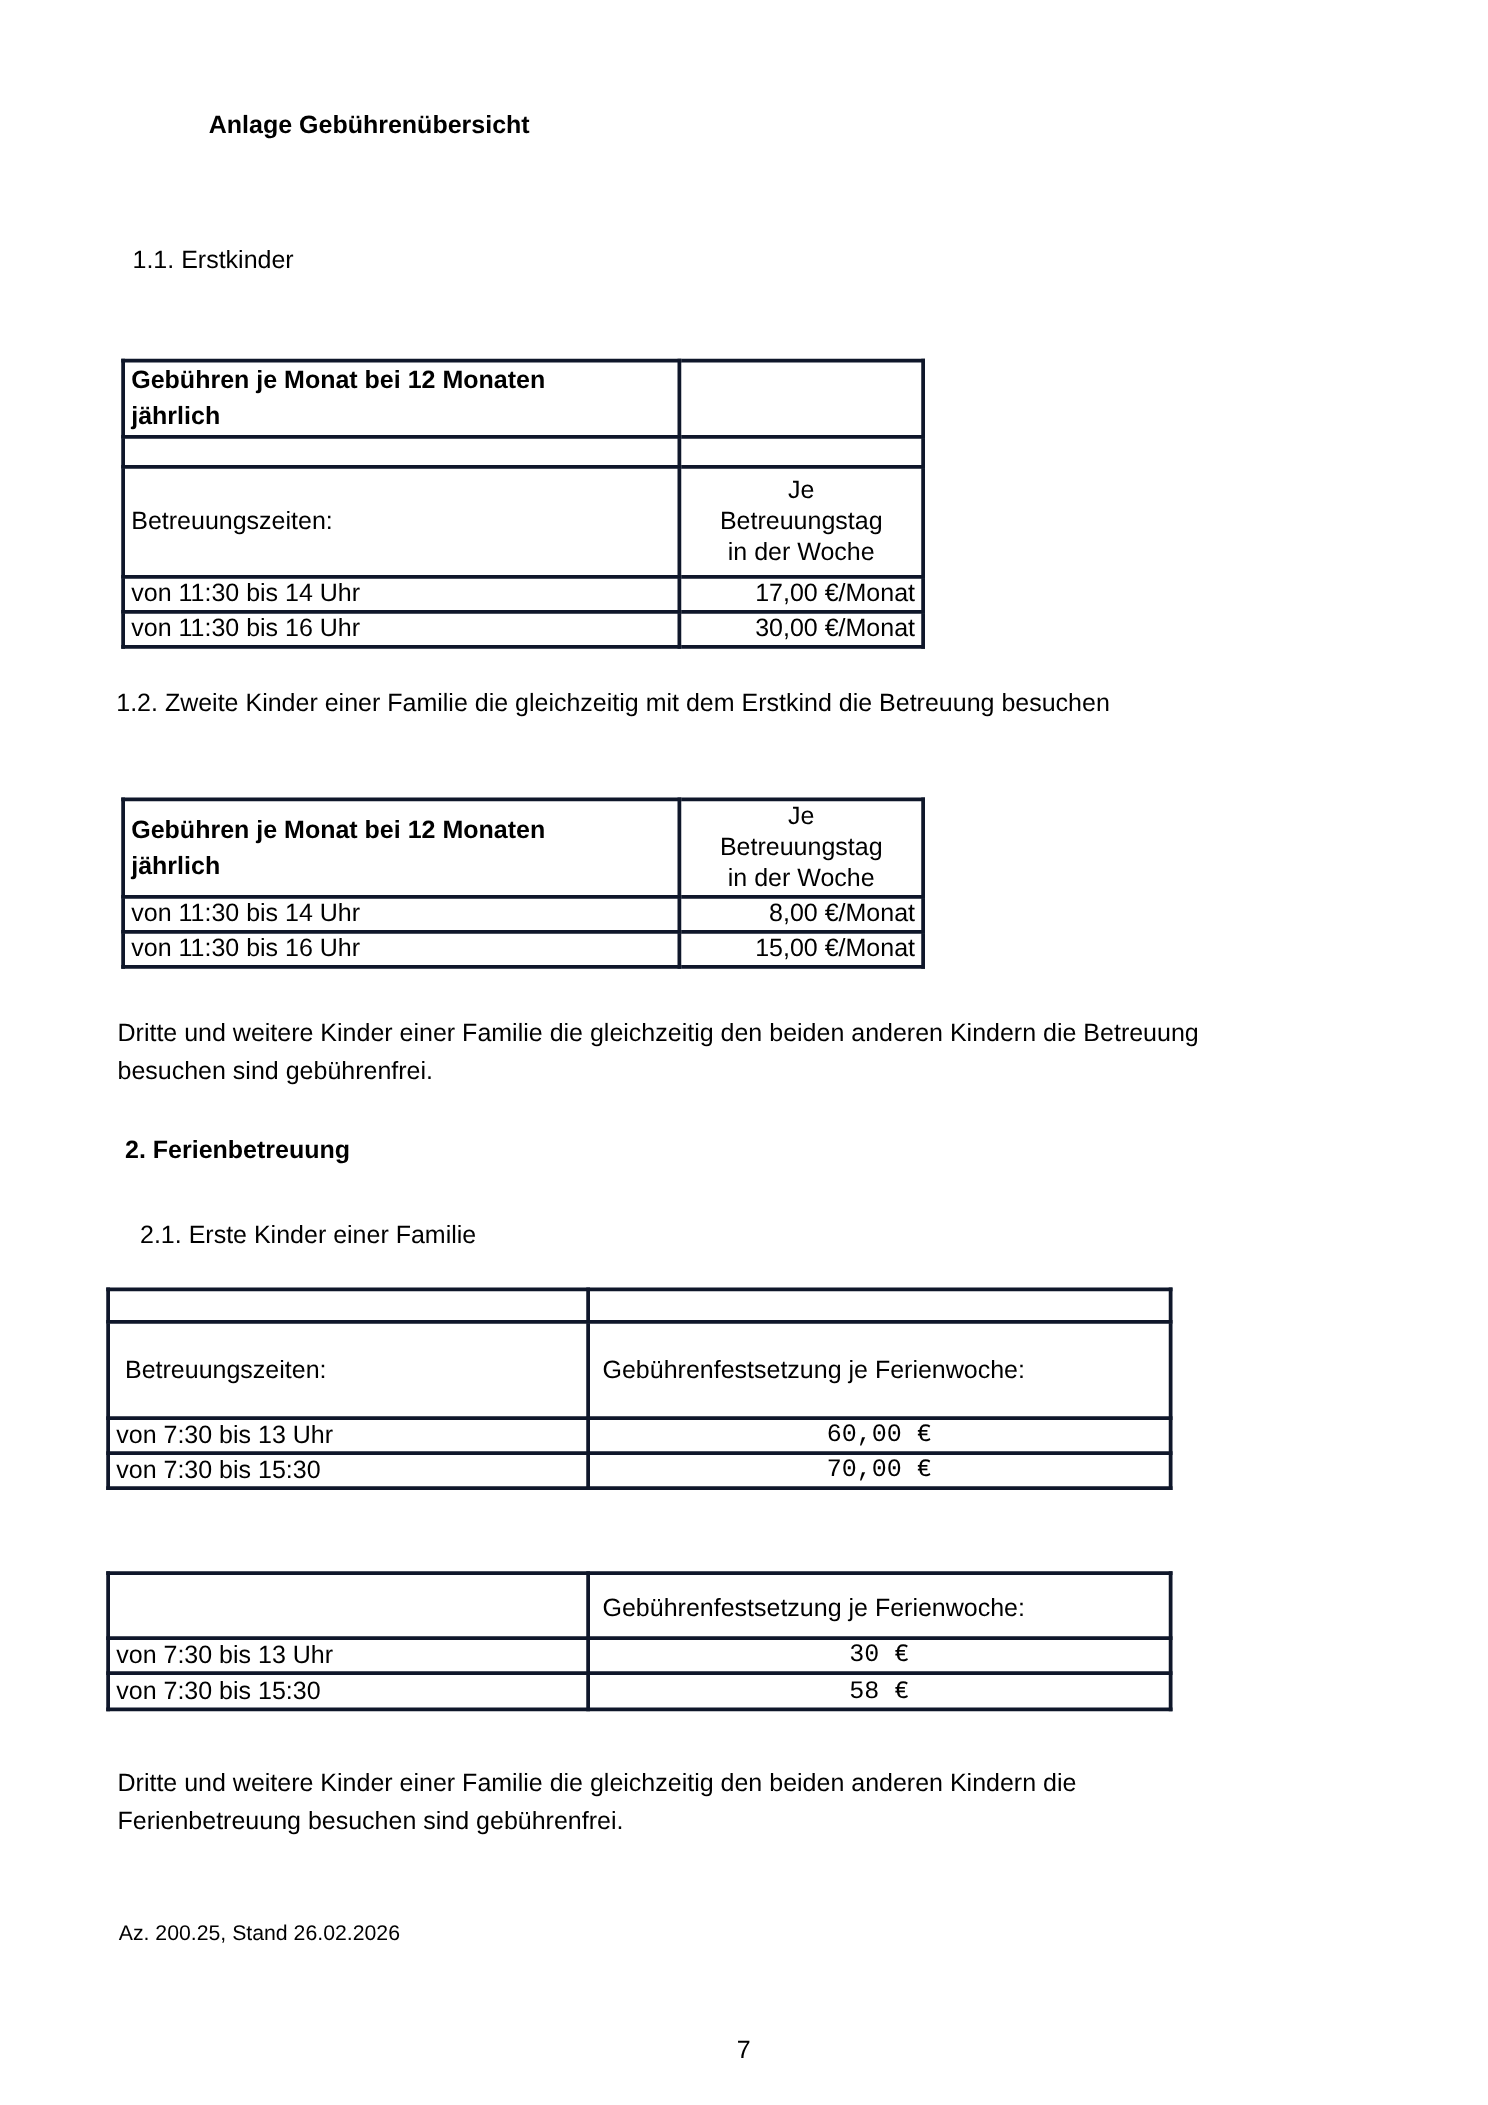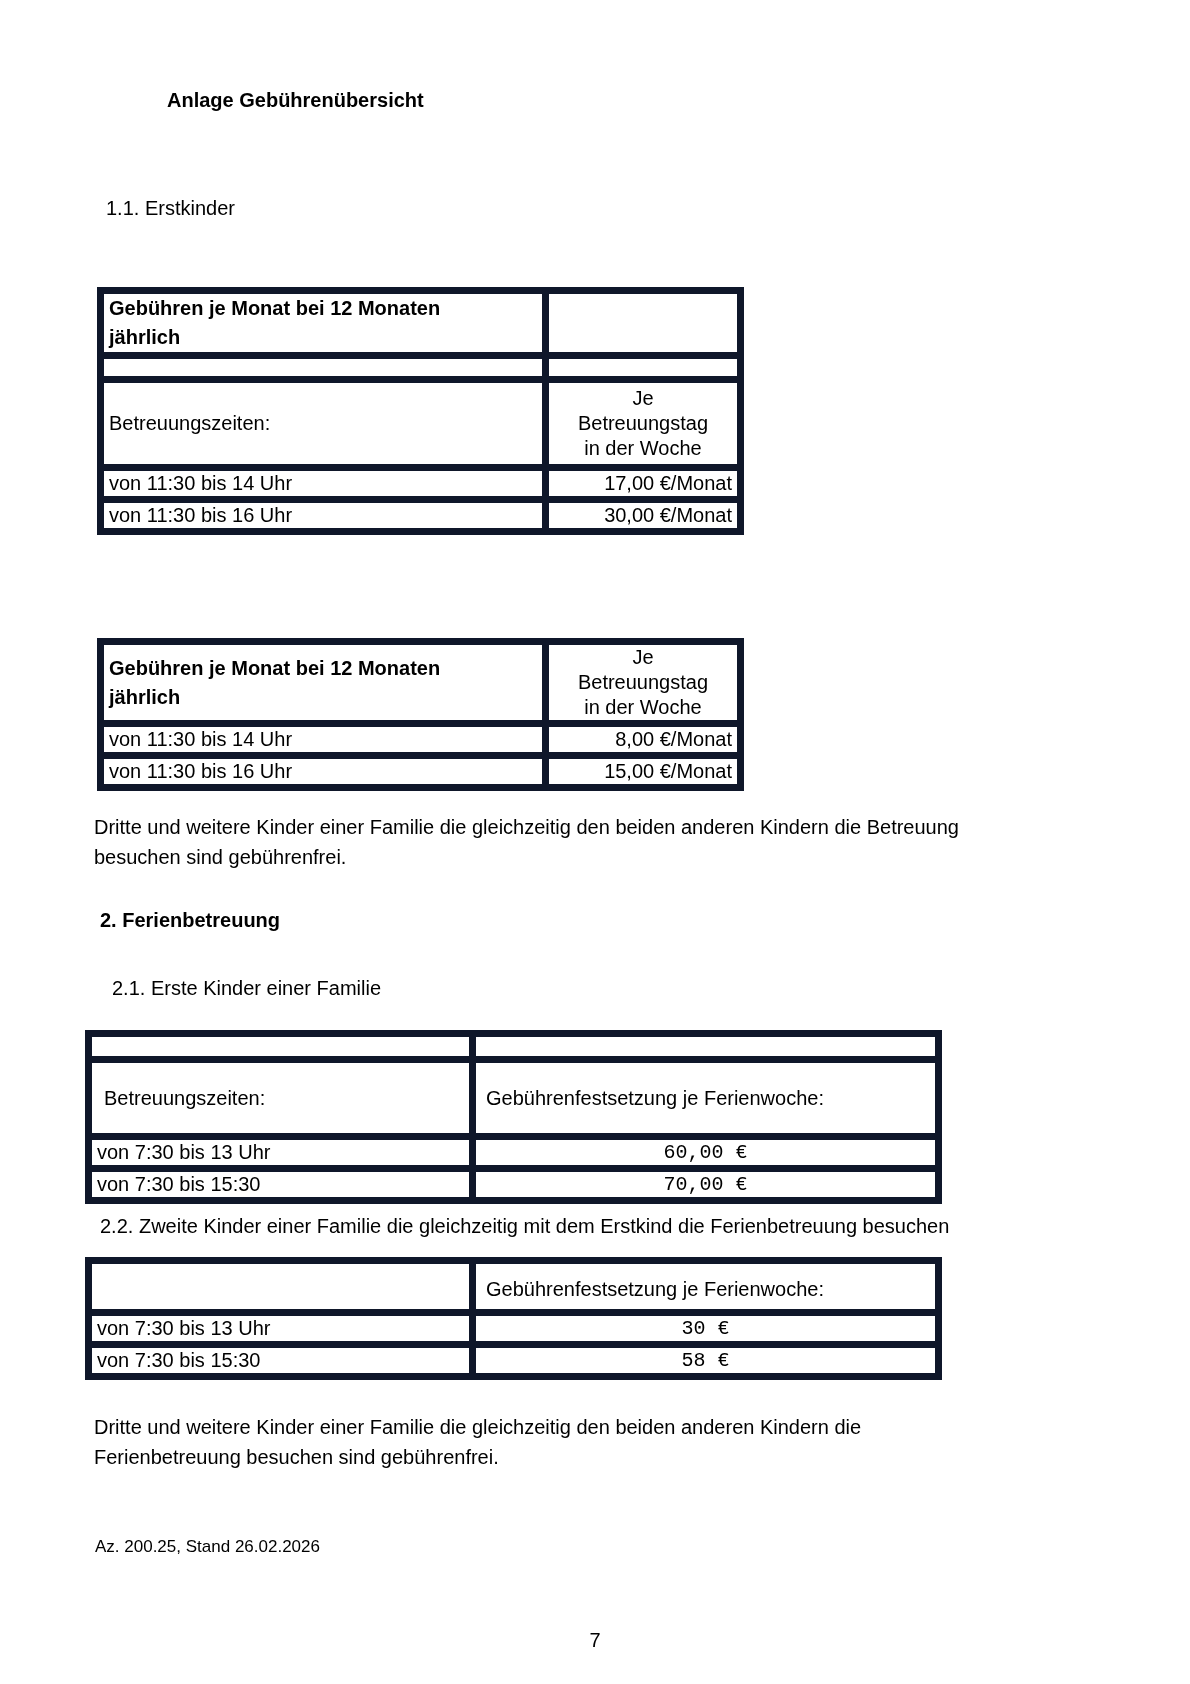--- a/index.html
+++ b/index.html
@@ -10,21 +10,21 @@
     font-family:"Liberation Sans","DejaVu Sans",sans-serif;
     font-size:20px;
     overflow:hidden;
   }
   .abs{position:absolute;}
   .bold{font-weight:bold;}
   .heading{line-height:24px;white-space:nowrap;}
   .para{line-height:30px;}
   table.tbl{border-collapse:collapse;table-layout:fixed;}
   table.tbl td{
-    border:7px solid #0f172a;
+    border:3px solid #0f172a;
     padding:0 5px;
     font-size:20px;
     line-height:25px;
     overflow:hidden;
     vertical-align:middle;
   }
   
   .t12{width:640px;}
   .t12 col.c1{width:445px;}
   .t12 col.c2{width:195px;}
@@ -81,20 +81,21 @@
       <td>von 11:30 bis 14 Uhr</td>
       <td class="right">17,00 €/Monat</td>
     </tr>
     <tr style="height:28px;">
       <td>von 11:30 bis 16 Uhr</td>
       <td class="right">30,00 €/Monat</td>
     </tr>
   </tbody>
     </table>
 
+  <div class="abs heading" style="left:93px;top:551px;">1.2. Zweite Kinder einer Familie die gleichzeitig mit dem Erstkind die Betreuung besuchen</div>
 
   <table class="abs tbl t12" style="left:97px;top:638px;">
     <colgroup>
         <col class="c1">
         <col class="c2">
       </colgroup>
     <tbody>
         <tr style="height:76px;">
       <td class="vbottom">
         <div class="hdrwrap bold">Gebühren je Monat bei 12 Monaten jährlich</div>
@@ -140,21 +141,20 @@
       <td>von 7:30 bis 13 Uhr</td>
       <td class="center">60,00 €</td>
     </tr>
     <tr style="height:28px;">
       <td>von 7:30 bis 15:30</td>
       <td class="center">70,00 €</td>
     </tr>
   </tbody>
     </table>
 
-  <div class="abs heading" style="left:100px;top:1214px;">2.2. Zweite Kinder einer Familie die gleichzeitig mit dem Erstkind die Ferienbetreuung besuchen</div>
 
   <table class="abs tbl t34" style="left:85px;top:1257px;">
     <colgroup>
         <col class="c1">
         <col class="c2">
       </colgroup>
     <tbody>
         <tr style="height:52px;">
       <td></td>
       <td class="vtop" style="padding-left:10px;padding-top:6px;">Gebührenfestsetzung je Ferienwoche:</td>

